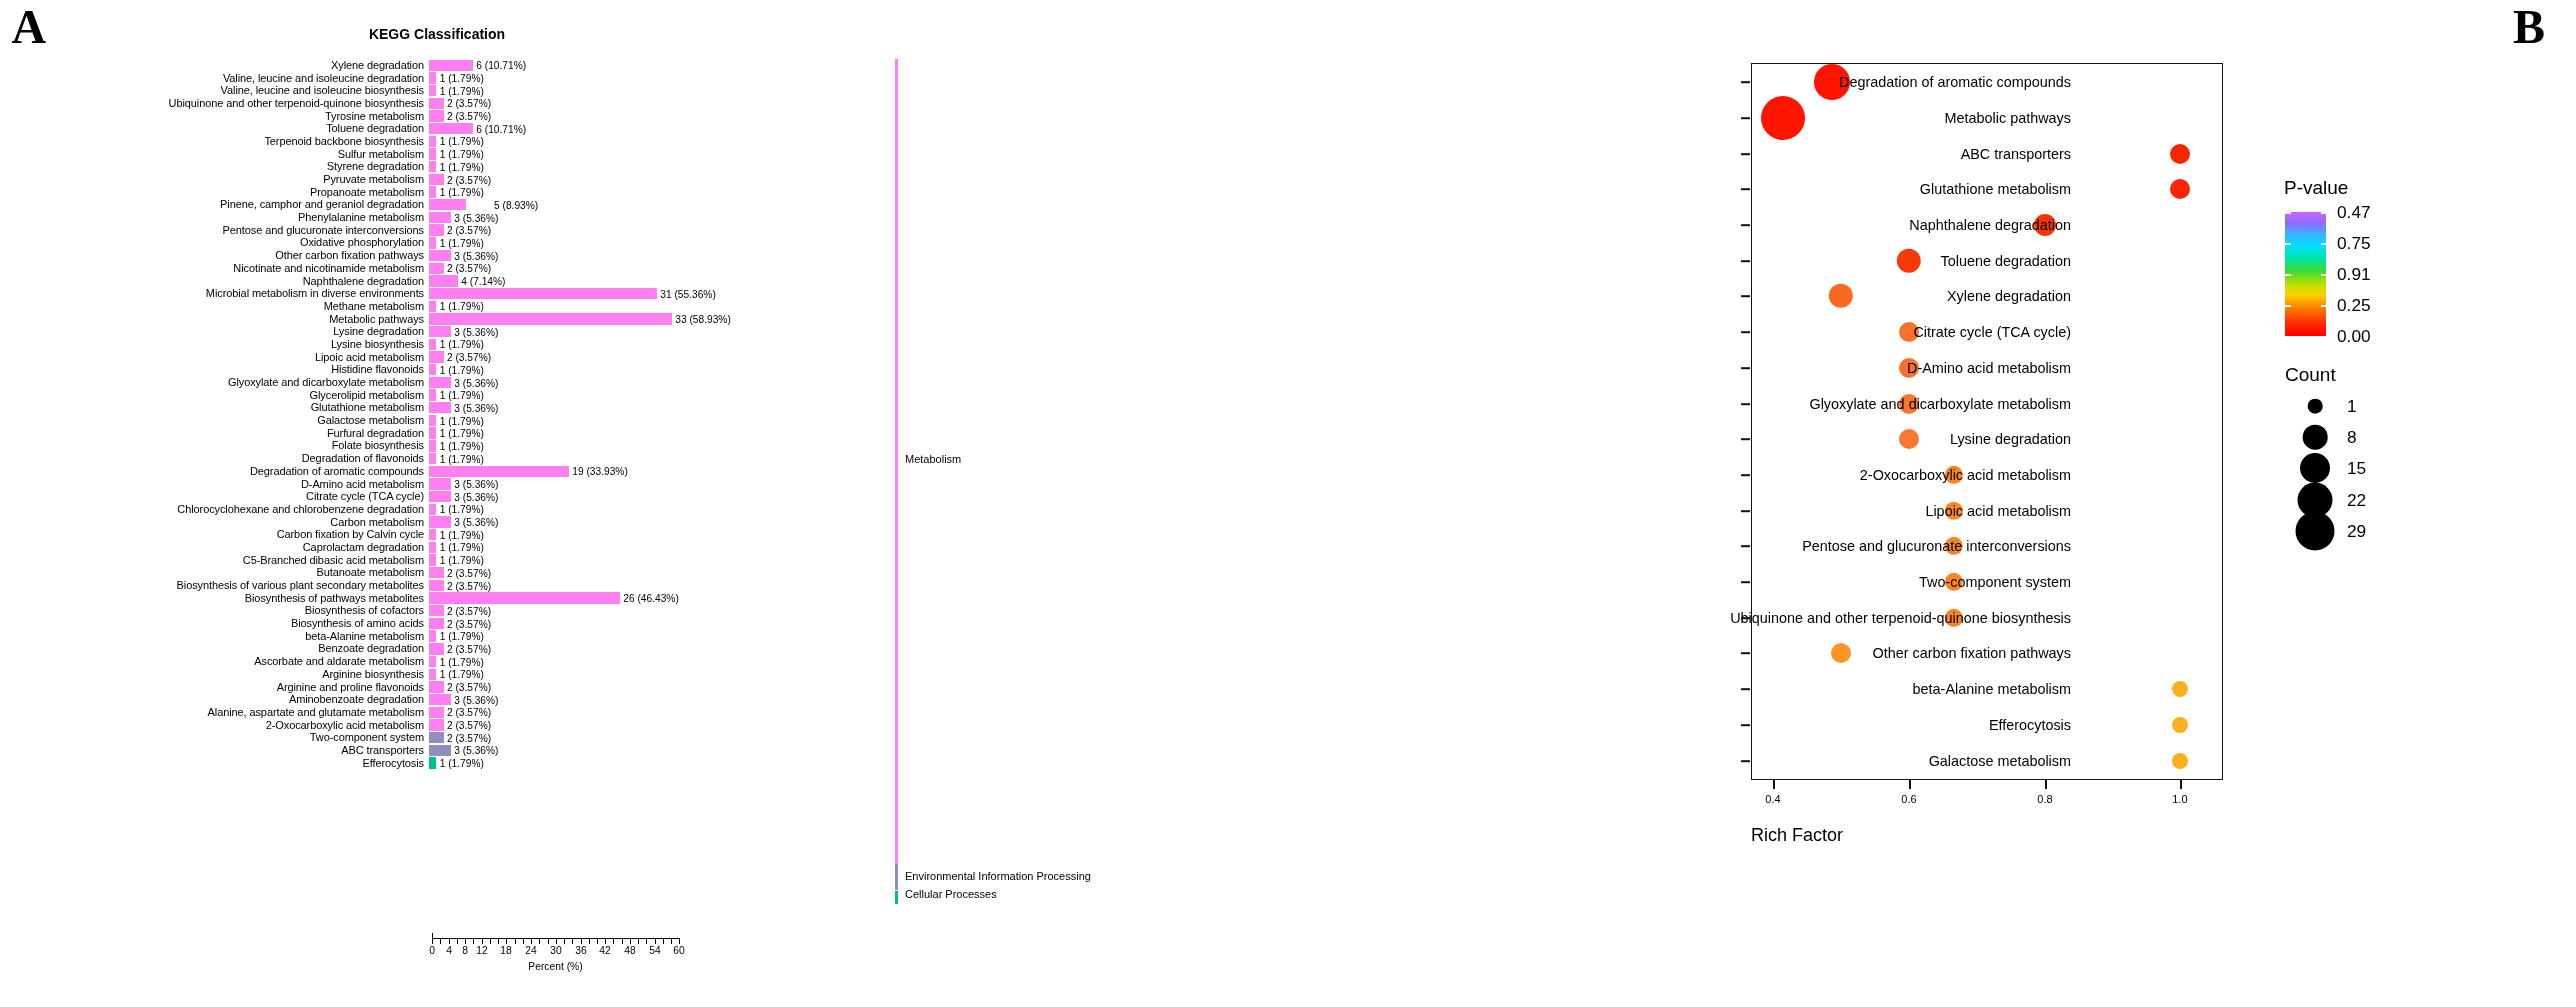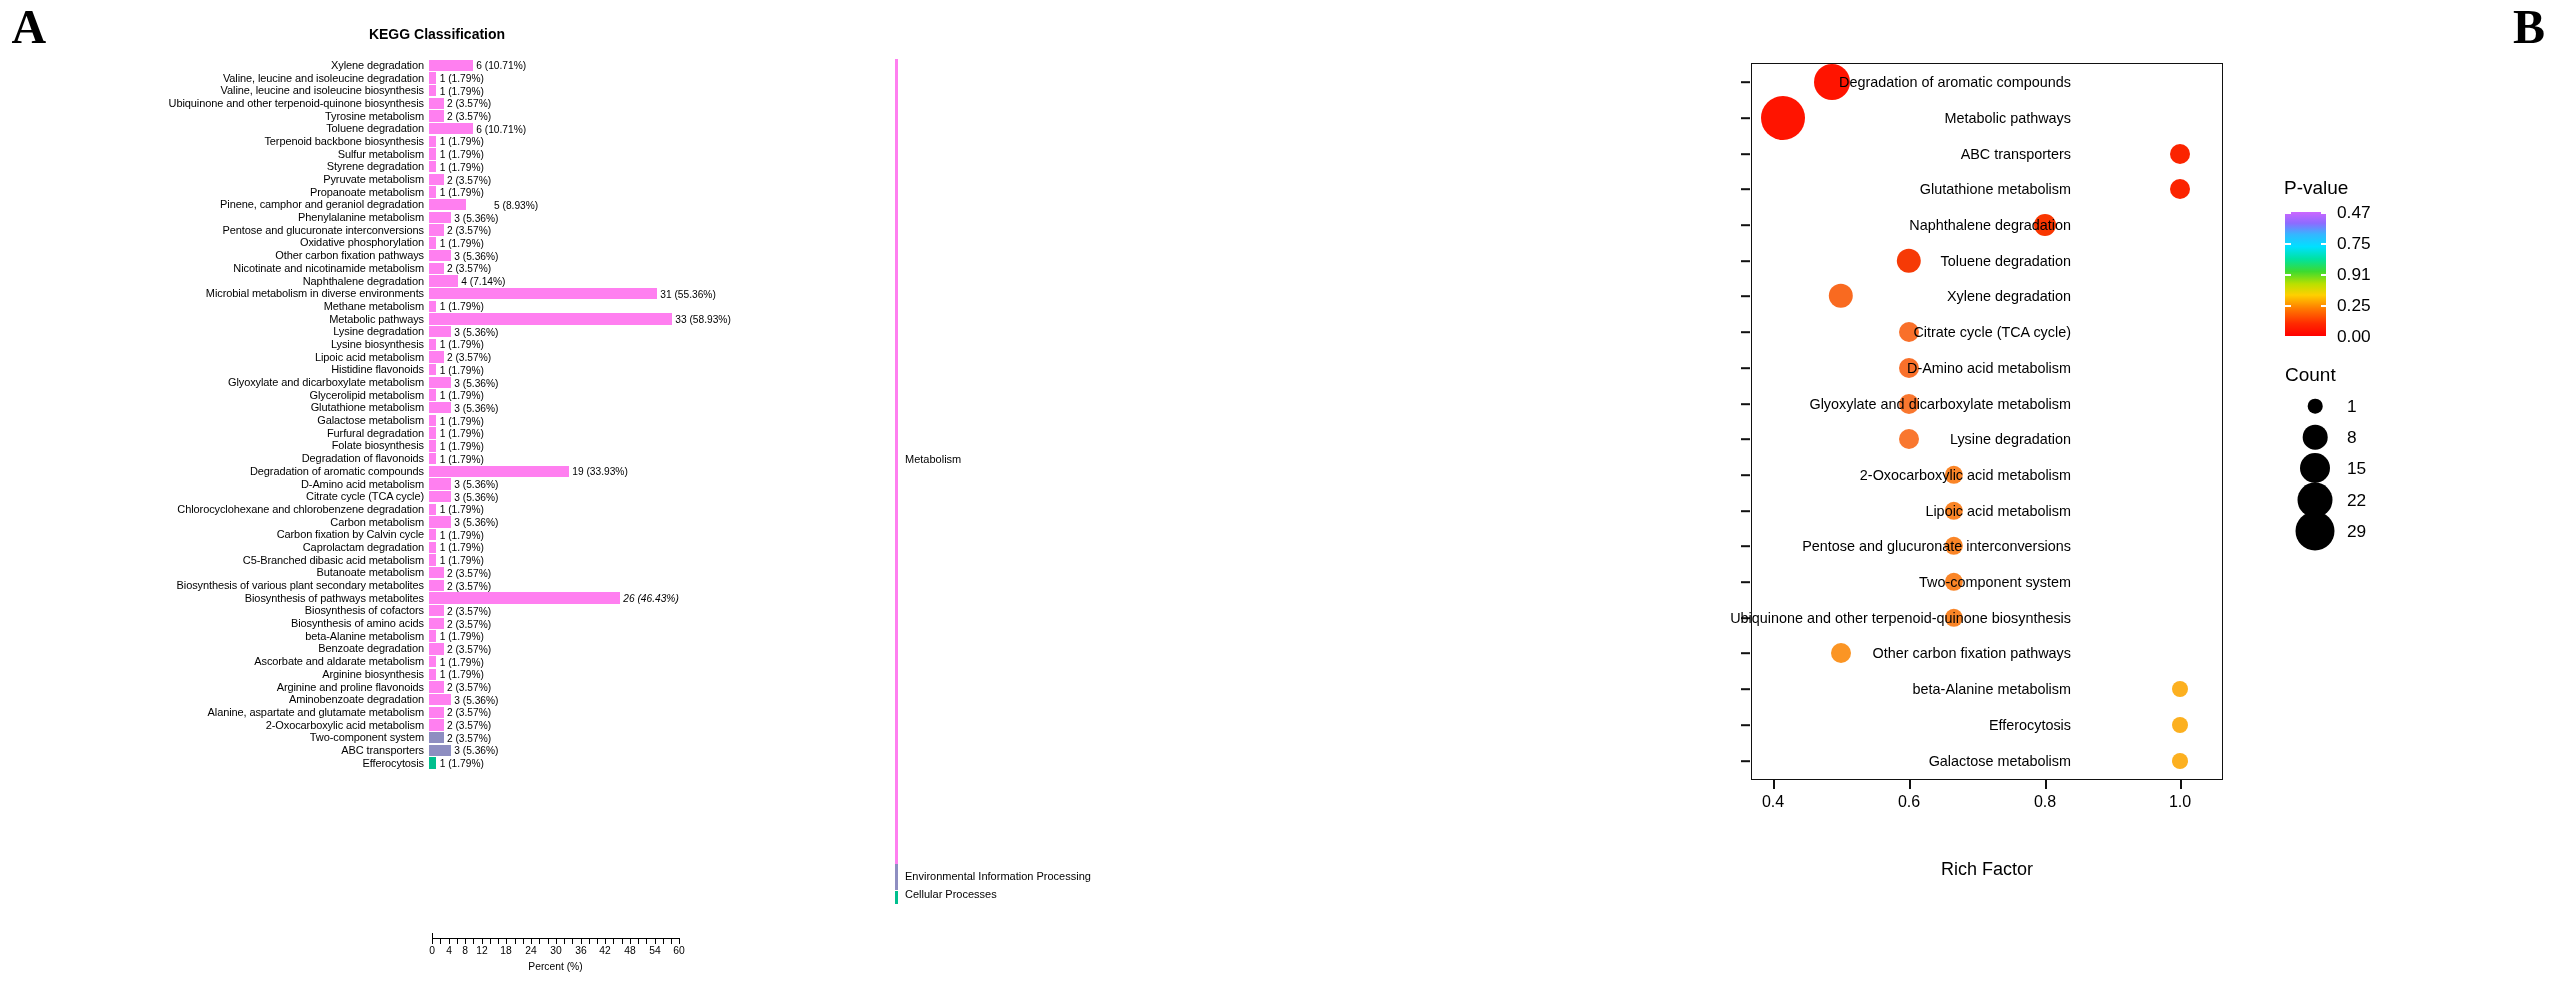--- a/index.html
+++ b/index.html
@@ -121,25 +121,25 @@
     text-align:right;
   }
   .ytick-mark {
     position:absolute; left:488px; width:9px; height:1.6px; background:#111;
     transform:translateY(-50%);
   }
   .xtick-mark-b {
     position:absolute; top:780px; width:1.6px; height:9px; background:#111;
   }
   .xtick-label-b {
-    position:absolute; top:793px; font-size:16px; transform:translateX(-50%);
+    position:absolute; top:793px; font-size:11px; transform:translateX(-50%);
   }
   #xlab-b {
     position:absolute; left:498px; top:825px; width:472px;
-    text-align:center; font-size:18px;margin-top:34px;
+    text-align:left; font-size:18px;
   }
 
   
   #legend-pvalue-title {
     position:absolute; left:1031px; top:177px; font-size:19px;
   }
   #colorbar {
     position:absolute; left:1032px; top:212px; width:41px; height:124px;
     background:linear-gradient(to top,
       #ff0000 0%,
@@ -473,21 +473,21 @@
         <div class="bar-label">Biosynthesis of various plant secondary metabolites</div>
         <div class="bar-track">
           <div class="bar-rect" style="width: 14.7px; background: rgb(255, 127, 240);"></div>
           <div class="bar-value" style="left: 14.7px;">2 (3.57%)</div>
         </div>
       </div>
       <div class="bar-row">
         <div class="bar-label">Biosynthesis of pathways metabolites</div>
         <div class="bar-track">
           <div class="bar-rect" style="width: 191px; background: rgb(255, 127, 240);"></div>
-          <div class="bar-value" style="left: 191px; font-style: italic;">26 (46.43%)</div>
+          <div class="bar-value" style="left: 191px;">26 (46.43%)</div>
         </div>
       </div>
       <div class="bar-row">
         <div class="bar-label">Biosynthesis of cofactors</div>
         <div class="bar-track">
           <div class="bar-rect" style="width: 14.7px; background: rgb(255, 127, 240);"></div>
           <div class="bar-value" style="left: 14.7px;">2 (3.57%)</div>
         </div>
       </div>
       <div class="bar-row">

